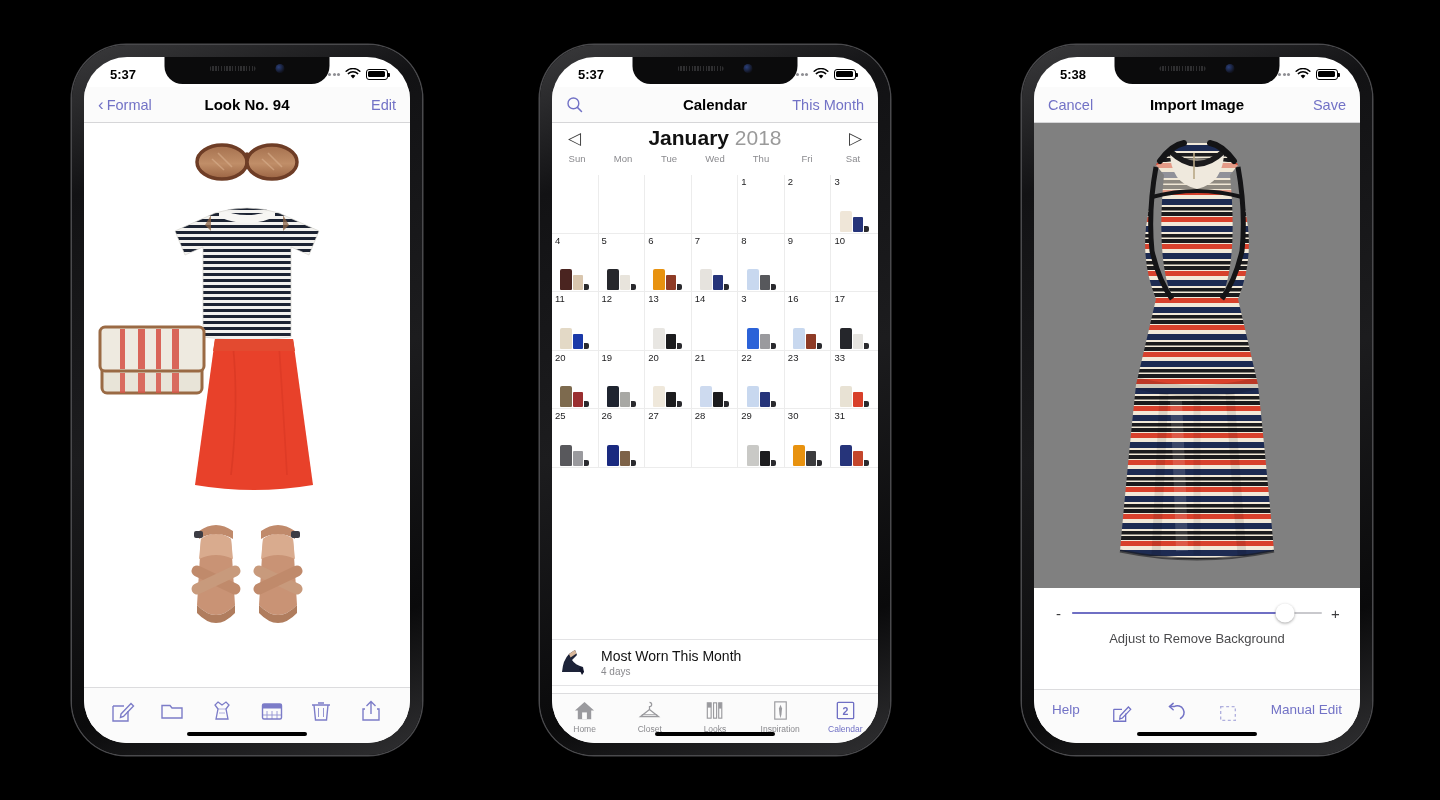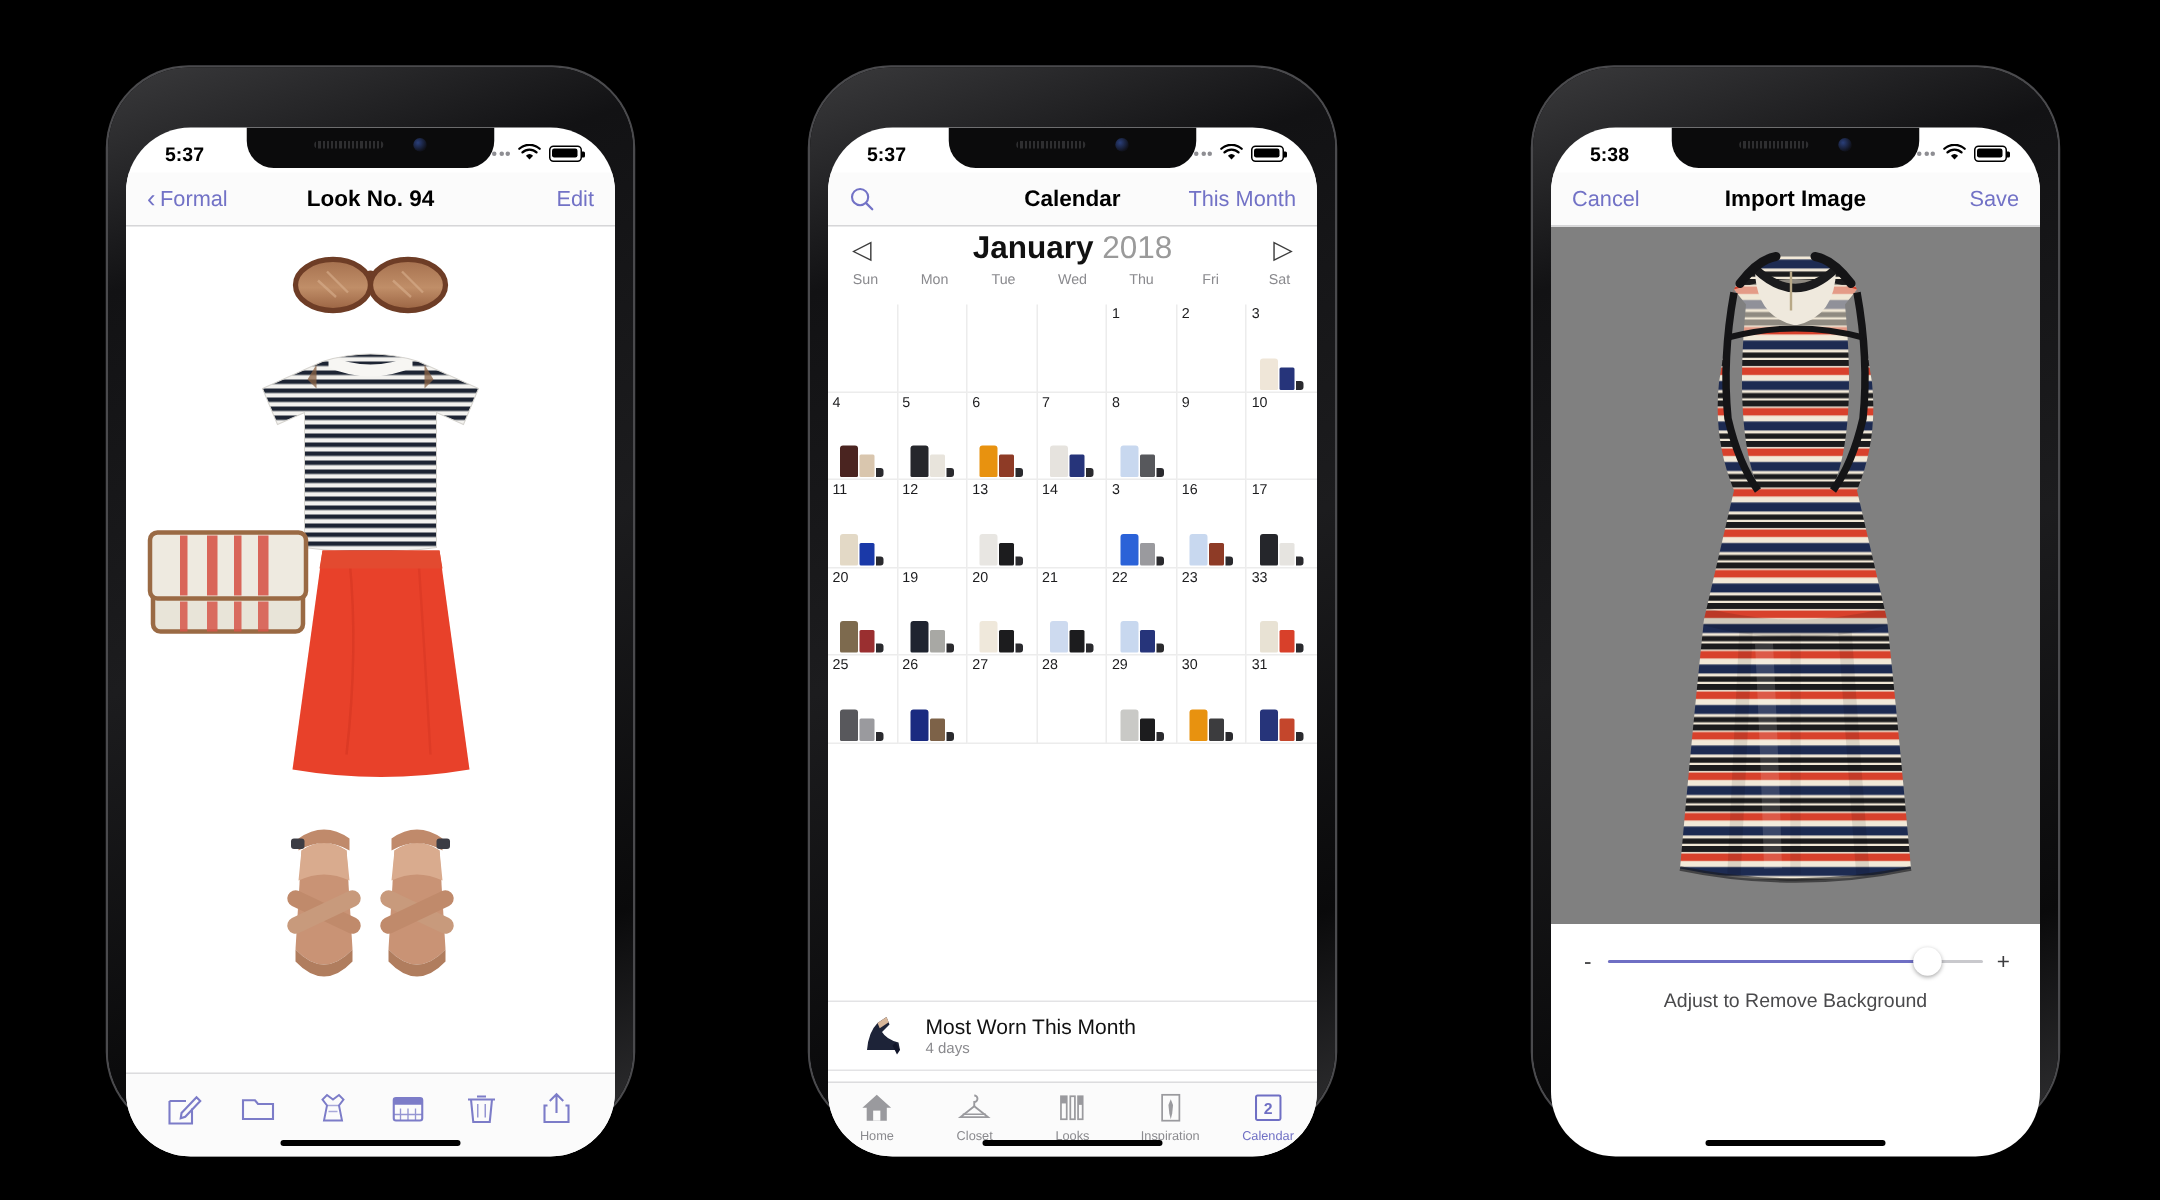--- a/index.html
+++ b/index.html
@@ -23,21 +23,20 @@
   .phone.p1 { left: 72px;  top: 45px; }
   .phone.p2 { left: 540px; top: 45px; }
   .phone.p3 { left: 1022px;top: 45px; }
 
   .screen {
     position: relative;
     width: 100%; height: 100%;
     border-radius: 43px;
     overflow: hidden;
     background: #fff;
-    margin-top: 28px;
   }
   .notch {
     position: absolute; top: 0; left: 50%; transform: translateX(-50%);
     width: 165px; height: 27px;
     background: #0b0b0c;
     border-radius: 0 0 18px 18px;
     z-index: 40;
     display: flex; align-items: center; justify-content: center; gap: 20px;
   }
   .speaker { width: 46px; height: 5px; border-radius: 3px;
@@ -105,21 +104,21 @@
 
   .cal-grid { position: absolute; top: 118px; left: 0; right: 0; height: 293px;
     display: grid; grid-template-columns: repeat(7,1fr); grid-template-rows: repeat(5,1fr); background:#fff;}
   .cell { border-right: .5px solid #ececec; border-bottom: .5px solid #ececec; position: relative; overflow: hidden; }
   .cell:nth-child(7n) { border-right: none; }
   .daynum { position: absolute; top: 1px; left: 3px; font-size: 9.5px; color: #1c1c1e; z-index:2;}
   .outfit { position: absolute; inset: 9px 2px 1px 2px; display: flex; align-items: flex-end; justify-content: center; gap: 1px; }
   .oi { border-radius: 1px; }
 
   .stats { position: absolute; top: 414px; left: 0; right: 0; bottom: 56px; background: #fff; }
-  .stat-row { display: flex; align-items: center; gap: 11px; padding: 7px 20px; border-top: .5px solid #e3e3e5; height: 46px; }
+  .stat-row { display: flex; align-items: center; gap: 11px; padding: 7px 4px; border-top: .5px solid #e3e3e5; height: 46px; }
   .stat-ico { width: 34px; height: 34px; flex: 0 0 34px; display: flex; align-items: center; justify-content: center; }
   .stat-t { font-size: 14px; color: #111; }
   .stat-s { font-size: 10px; color: #8a8a8e; margin-top: 2px; }
   .stats-spacer { height: 168px; }
 
   .tabbar {
     position: absolute; bottom: 0; left: 0; right: 0; height: 50px;
     background: #fbfbfb; border-top: .5px solid #dcdcde;
     display: flex; align-items: flex-start; justify-content: space-around; padding-top: 5px; z-index: 20;
   }
@@ -731,16 +730,32 @@
         <span class="sl-sym">-</span>
         <div class="track">
           <i style="width: 85%;"></i>
           <div class="knob" style="left: 85%;"></div>
         </div>
         <span class="sl-sym">+</span>
       </div>
       <div class="slider-label">Adjust to Remove Background</div>
     </div>
 
+    <div class="edit-bar">
+      <span class="eb-txt">Help</span>
+      <svg class="eb-ico" viewBox="0 0 24 24">
+        <path d="M3 8 L3 21 L16 21 L16 12.5" stroke="currentColor" stroke-width="1.4" fill="none"></path>
+        <path d="M3 8 L12 8" stroke="currentColor" stroke-width="1.4" fill="none"></path>
+        <path d="M10 15 L19 5.5 L21.5 8 L12.5 17.5 L9.5 18.5 Z" stroke="currentColor" stroke-width="1.4" fill="none"></path>
+      </svg>
+      <svg class="eb-ico" viewBox="0 0 24 24">
+        <path d="M18 18 A7 7 0 1 0 11 5 L6.5 5" stroke="currentColor" stroke-width="1.6" fill="none" stroke-linecap="round"></path>
+        <path d="M10 1.5 L6 5 L10 8.5" stroke="currentColor" stroke-width="1.6" fill="none" stroke-linecap="round"></path>
+      </svg>
+      <svg class="eb-ico" viewBox="0 0 24 24">
+        <rect x="4" y="5" width="16" height="15" stroke="currentColor" stroke-width="1.5" fill="none" stroke-dasharray="3.2 2.8" opacity=".55"></rect>
+      </svg>
+      <span class="eb-txt">Manual Edit</span>
+    </div>
 
     <div class="home-ind"></div>
   </div>
 </div>
 
 </body></html>

